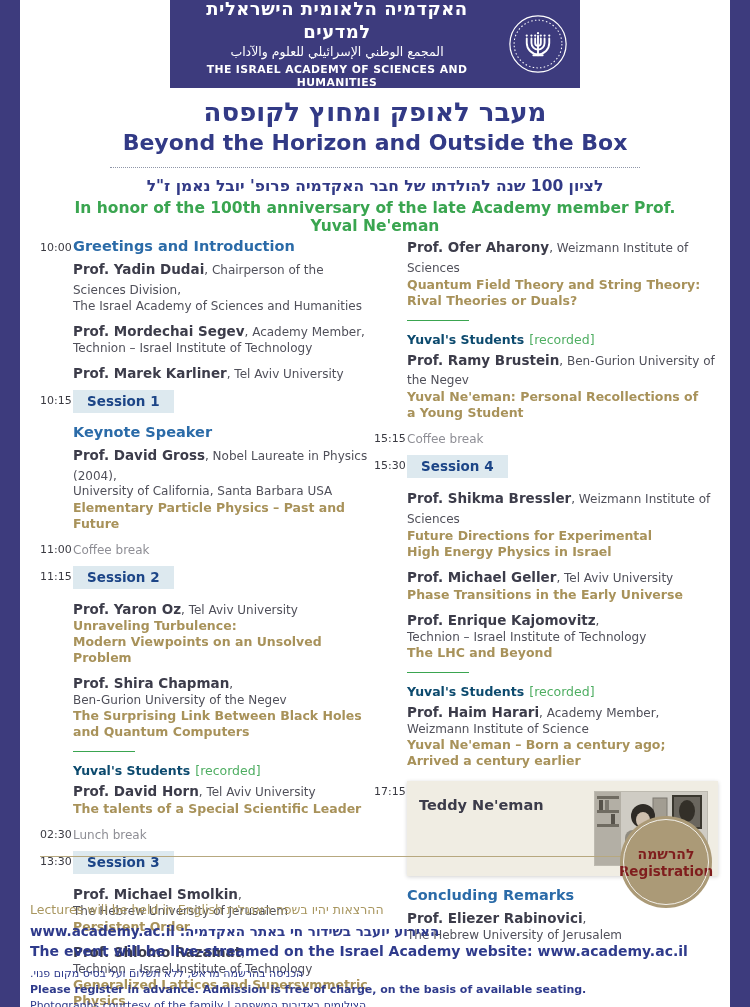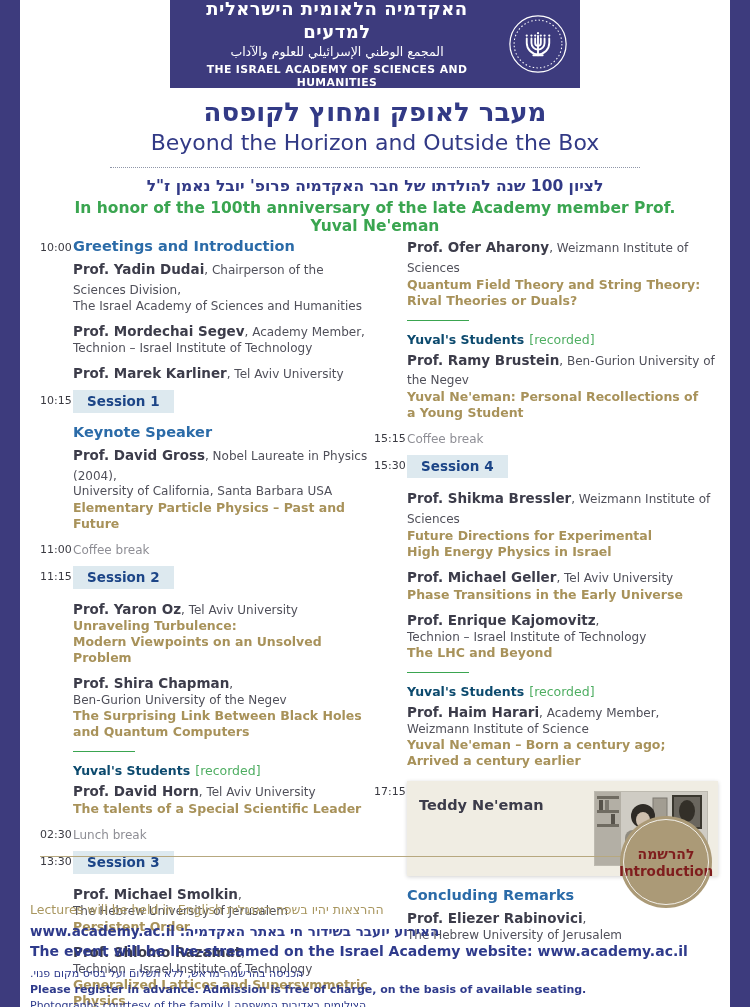--- a/index.html
+++ b/index.html
@@ -14,21 +14,21 @@
           display:flex;align-items:center;justify-content:center;gap:16px;box-sizing:border-box;padding:0 12px;}
   .banner-text{color:#fff;text-align:center;line-height:1.25;}
   .bhe{font-size:18px;font-weight:700;letter-spacing:.5px;}
   .bar{font-size:12.5px;margin-top:1px;}
   .ben{font-size:10.8px;font-weight:700;letter-spacing:.4px;margin-top:3px;}
   .blogo{flex:none;display:flex;align-items:center;}
 
   
   .titles{position:absolute;left:60px;top:98px;width:630px;text-align:center;}
   .the{color:#323a86;font-size:26px;font-weight:700;line-height:1.15;}
-  .ten{color:#323a86;font-size:22px;font-weight:400;line-height:1.2;margin-top:2px;}
+  .ten{color:#323a86;font-size:22px;font-weight:700;line-height:1.2;margin-top:2px;}
   .dotline{width:530px;margin:11px auto 9px;border-top:1px dotted #8f96a8;height:0;}
   .dhe{color:#323a86;font-size:15.5px;font-weight:700;}
   .den{color:#3aa550;font-size:15.5px;font-weight:700;margin-top:4px;}
 
   
   .colL{position:absolute;left:40px;top:237px;width:336px;}
   .colR{position:absolute;left:374px;top:237px;width:344px;}
   .row{display:flex;margin-bottom:5px;}
   .t{width:33px;flex:none;font-size:11px;color:#3a3a42;padding-top:4px;}
   .b{flex:1;min-width:0;}
@@ -397,21 +397,21 @@
           <div class="spk">
       <span class="nm">Prof. Eliezer Rabinovici</span><span class="rest">,</span>
       <div class="aff">The Hebrew University of Jerusalem</div></div>
         </div>
       </div>
   </div>
 
   <div class="goldrule"></div>
   <div class="reg">
     <div class="reg-he" dir="rtl">להרשמה</div>
-    <div class="reg-en">Introduction</div>
+    <div class="reg-en">Registration</div>
   </div>
 
   <div class="footer">
     <div class="flang">Lectures will be held in English ההרצאות יהיו בשפה האנגלית</div>
     <div class="fstream-he" dir="rtl">
       <span>האירוע יועבר בשידור חי באתר האקדמיה:</span>
       <span>www.academy.ac.il</span>
     </div>
     <div class="fstream-en">
       <span>The event will be live-streamed on the Israel Academy website:</span>

